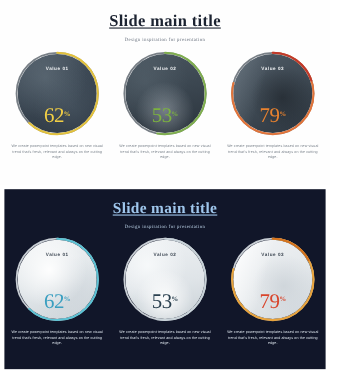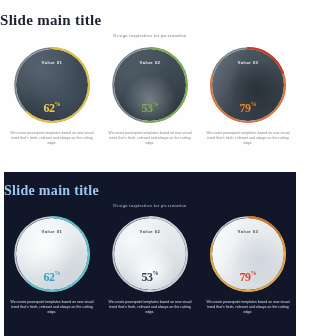--- a/index.html
+++ b/index.html
@@ -14,26 +14,27 @@
   .slide { position:relative; width:300px; height:168px; overflow:hidden; }
   .slide.light { background:#fefefe; }
   .slide.dark  { background:#ffffff; padding:4px 4px 0 4px; }
   .slide.dark .inner {
     width:292px; height:164px; background:#111629;
     position:relative; overflow:hidden;
   }
   .slide.light .inner { width:300px; height:168px; position:relative; }
 
   .title {
-    text-align:left;
+    text-align:center;
     font-family:"Liberation Serif", serif;
     font-size:15px;
     letter-spacing:0.3px;
     padding-top:12px;
     color:#1c2331;
+    text-decoration:underline;
   }
   .dark .title { color:#9fc6ec; padding-top:11px; font-size:14px; }
 
   .subtitle {
     text-align:center;
     font-family:"Liberation Serif", serif;
     font-size:4.4px;
     letter-spacing:0.35px;
     color:#6c7480;
     margin-top:4px;
@@ -103,21 +104,21 @@
   }
   .light-slide-label { color:#f2f4f6; }
   .dark-slide-label  { color:#3c4652; }
 
   .pct {
     position:absolute; left:0; right:0; bottom:10px;
     text-align:center;
     font-family:"Liberation Serif", serif;
     line-height:1;
   }
-  .pct .num { font-size:12px; font-weight:bold; letter-spacing:-0.5px; }
+  .pct .num { font-size:19px; font-weight:normal; letter-spacing:-0.5px; }
   .pct .sym { font-size:6px; font-weight:bold; vertical-align:6px; margin-left:0px; }
 
   .caption {
     margin-top:6px;
     text-align:center;
     font-size:3.3px;
     line-height:1.55;
     color:#7b838c;
     width:84px;
     letter-spacing:0.1px;

